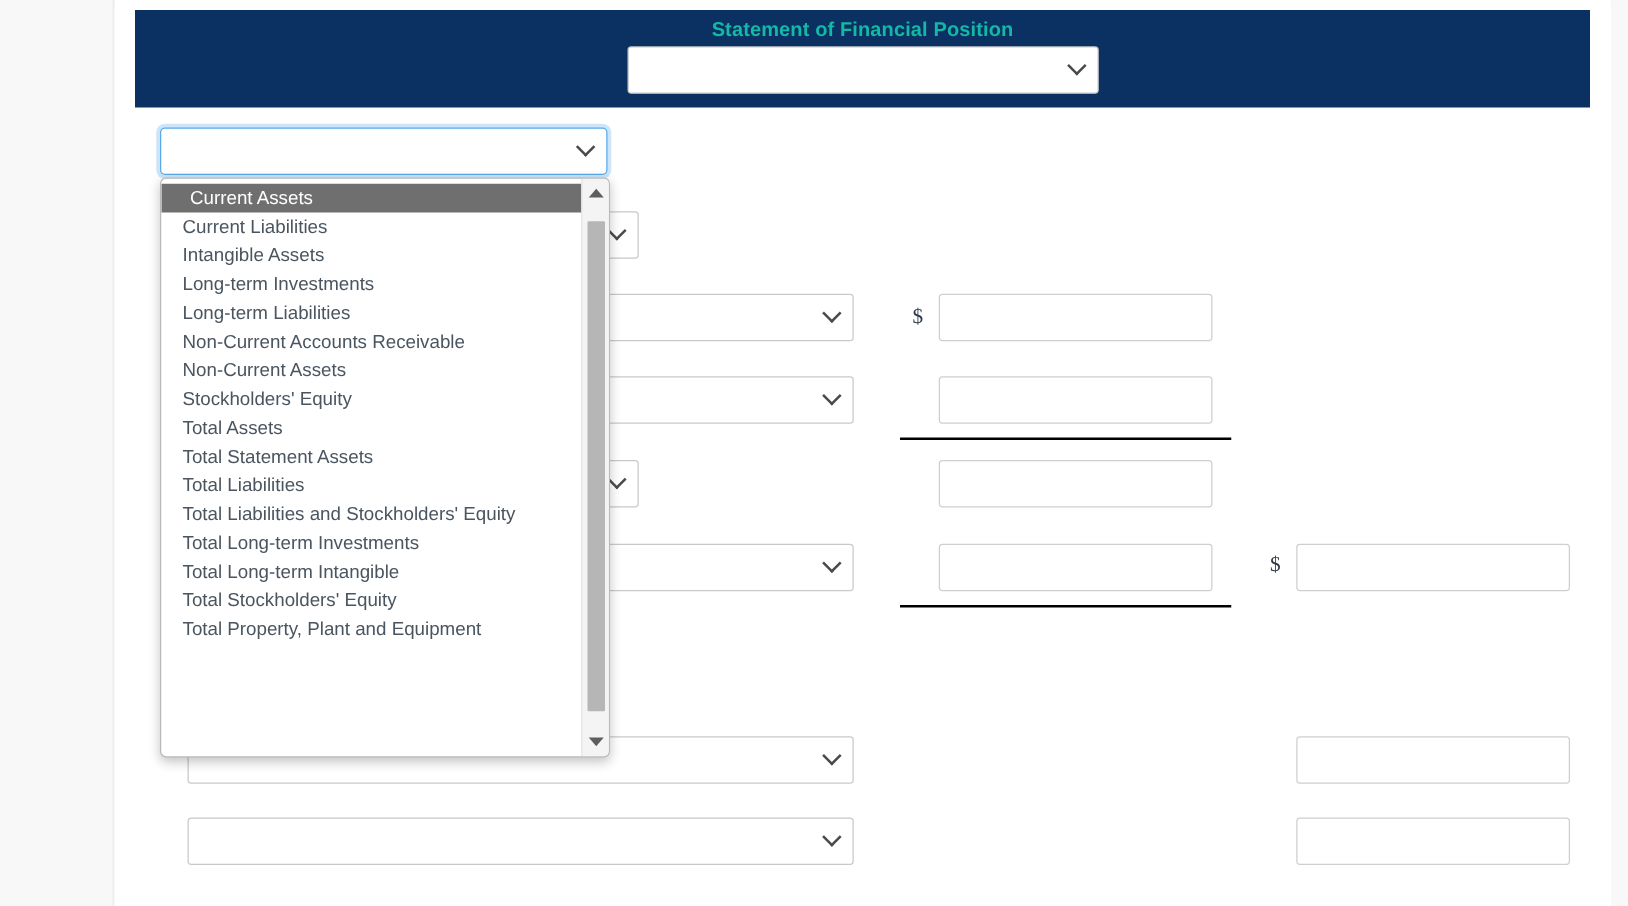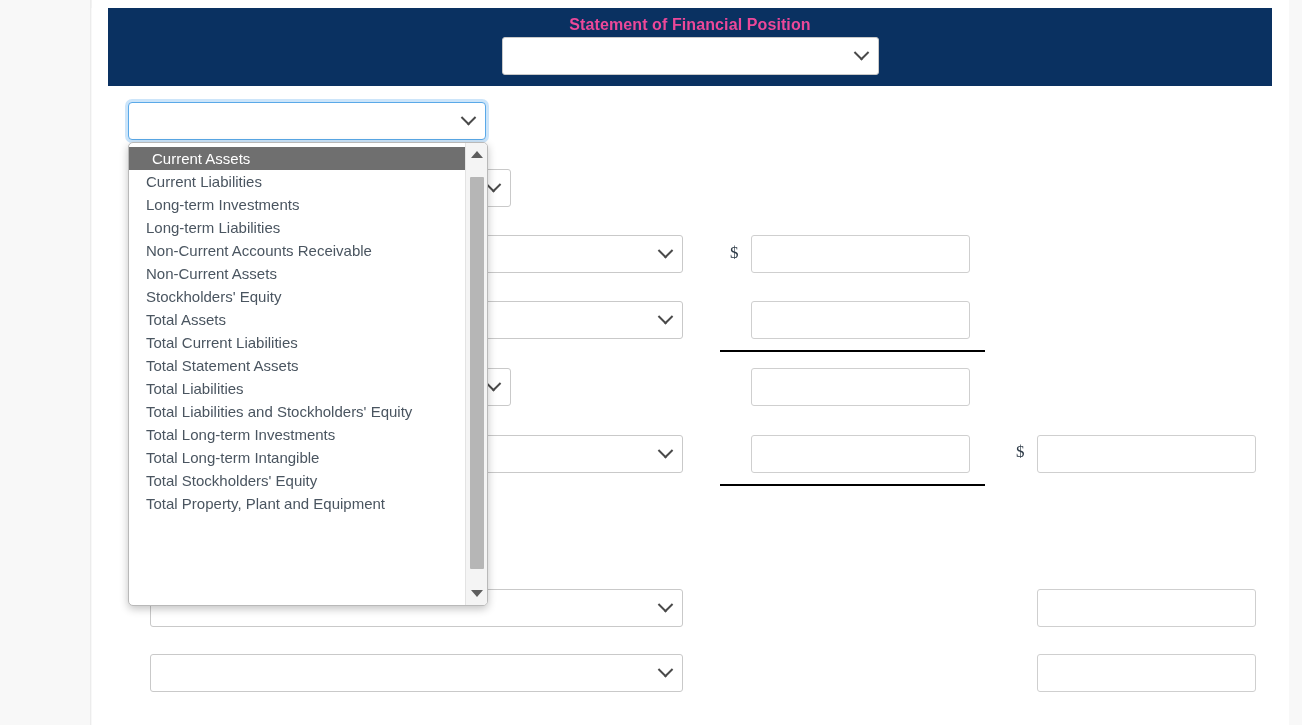--- a/index.html
+++ b/index.html
@@ -56,21 +56,21 @@
     position: absolute;
     left: 108px; top: 8px;
     width: 1164px; height: 78px;
     background: #0a3161;
   }
   .banner-title {
     position: absolute;
     left: 0; top: 8px;
     width: 1164px;
     text-align: center;
-    color: #ec4899;
+    color: #14b8a6;
     font-size: 16px;
     font-weight: bold;
     letter-spacing: .1px;
   }
   .banner-select {
     position: absolute;
     left: 394px; top: 29px;
     width: 377px; height: 38px;
   }
 
@@ -307,27 +307,27 @@
   <div class="tin" style="left:1037px; top:654px; width:219px; height:38px;">
     <span class="tin-value"></span>
   </div>
 
   <div class="popup">
     <div class="popup-viewport">
       <div class="popup-list" id="optlist">
           <div class="opt">Accounts Receivable</div>
           <div class="opt selected">Current Assets</div>
           <div class="opt">Current Liabilities</div>
+          <div class="opt">Intangible Assets</div>
           <div class="opt">Long-term Investments</div>
           <div class="opt">Long-term Liabilities</div>
           <div class="opt">Non-Current Accounts Receivable</div>
           <div class="opt">Non-Current Assets</div>
           <div class="opt">Stockholders' Equity</div>
           <div class="opt">Total Assets</div>
-          <div class="opt">Total Current Liabilities</div>
           <div class="opt">Total Statement Assets</div>
           <div class="opt">Total Liabilities</div>
           <div class="opt">Total Liabilities and Stockholders' Equity</div>
           <div class="opt">Total Long-term Investments</div>
           <div class="opt">Total Long-term Intangible</div>
           <div class="opt">Total Stockholders' Equity</div>
           <div class="opt">Total Property, Plant and Equipment</div>
         </div>
     </div>
     <div class="pscroll">

